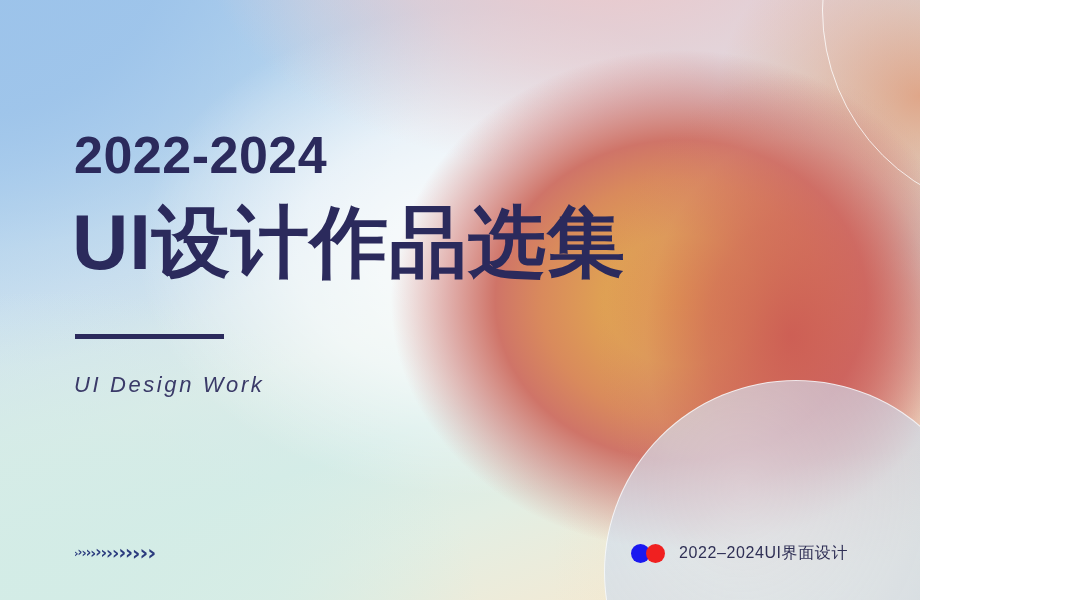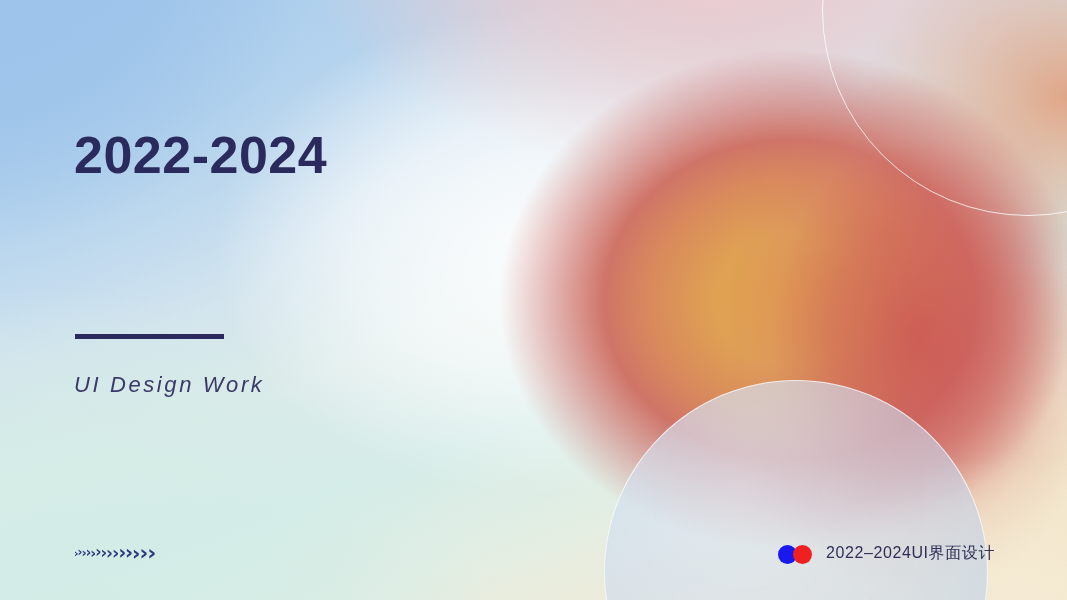--- a/index.html
+++ b/index.html
@@ -6,21 +6,21 @@
     margin: 0;
     padding: 0;
     background: #ffffff;
   }
   body {
     font-family: "Liberation Sans", "DejaVu Sans", sans-serif;
   }
 
   #poster {
     position: relative;
-    width: 1067px;
+    width: 920px;
     height: 600px;
     overflow: hidden;
     background: #e8eef2;
   }
 
   
   .bg-layer {
     position: absolute;
     inset: 0;
     pointer-events: none;
@@ -174,21 +174,21 @@
     line-height: 1;
     display: inline-block;
   }
 
   
   .footer {
     position: absolute;
     right: 72px;
     bottom: 36px;
     display: flex;
-    align-items: flex-end;
+    align-items: center;
     gap: 14px;
   }
   .logo-mark {
     position: relative;
     width: 34px;
     height: 19px;
     flex: 0 0 auto;
   }
   .logo-mark .dot {
     position: absolute;
@@ -226,20 +226,21 @@
   <div class="bg-layer bg-orange-topright"></div>
   <div class="bg-layer bg-orange"></div>
   <div class="bg-layer bg-red"></div>
   <div class="bg-layer bg-vignette-softener"></div>
 
   <div class="ring ring-tr"></div>
   <div class="ring ring-br"></div>
 
   <div class="content">
     <div class="year">2022-2024</div>
+    <div class="headline">UI设计作品选集</div>
     <div class="rule"></div>
     <div class="subtitle">UI Design Work</div>
   </div>
 
   <div class="chevrons" id="chevron-strip">
       <span style="font-size: 11px; color: rgb(43, 59, 126); margin-right: -1px;">›</span>
       <span style="font-size: 11.8px; color: rgb(43, 59, 126); margin-right: -1px;">›</span>
       <span style="font-size: 12.7px; color: rgb(43, 59, 126); margin-right: -1px;">›</span>
       <span style="font-size: 13.5px; color: rgb(43, 59, 126); margin-right: -1px;">›</span>
       <span style="font-size: 14.4px; color: rgb(43, 59, 126); margin-right: -1px;">›</span>

